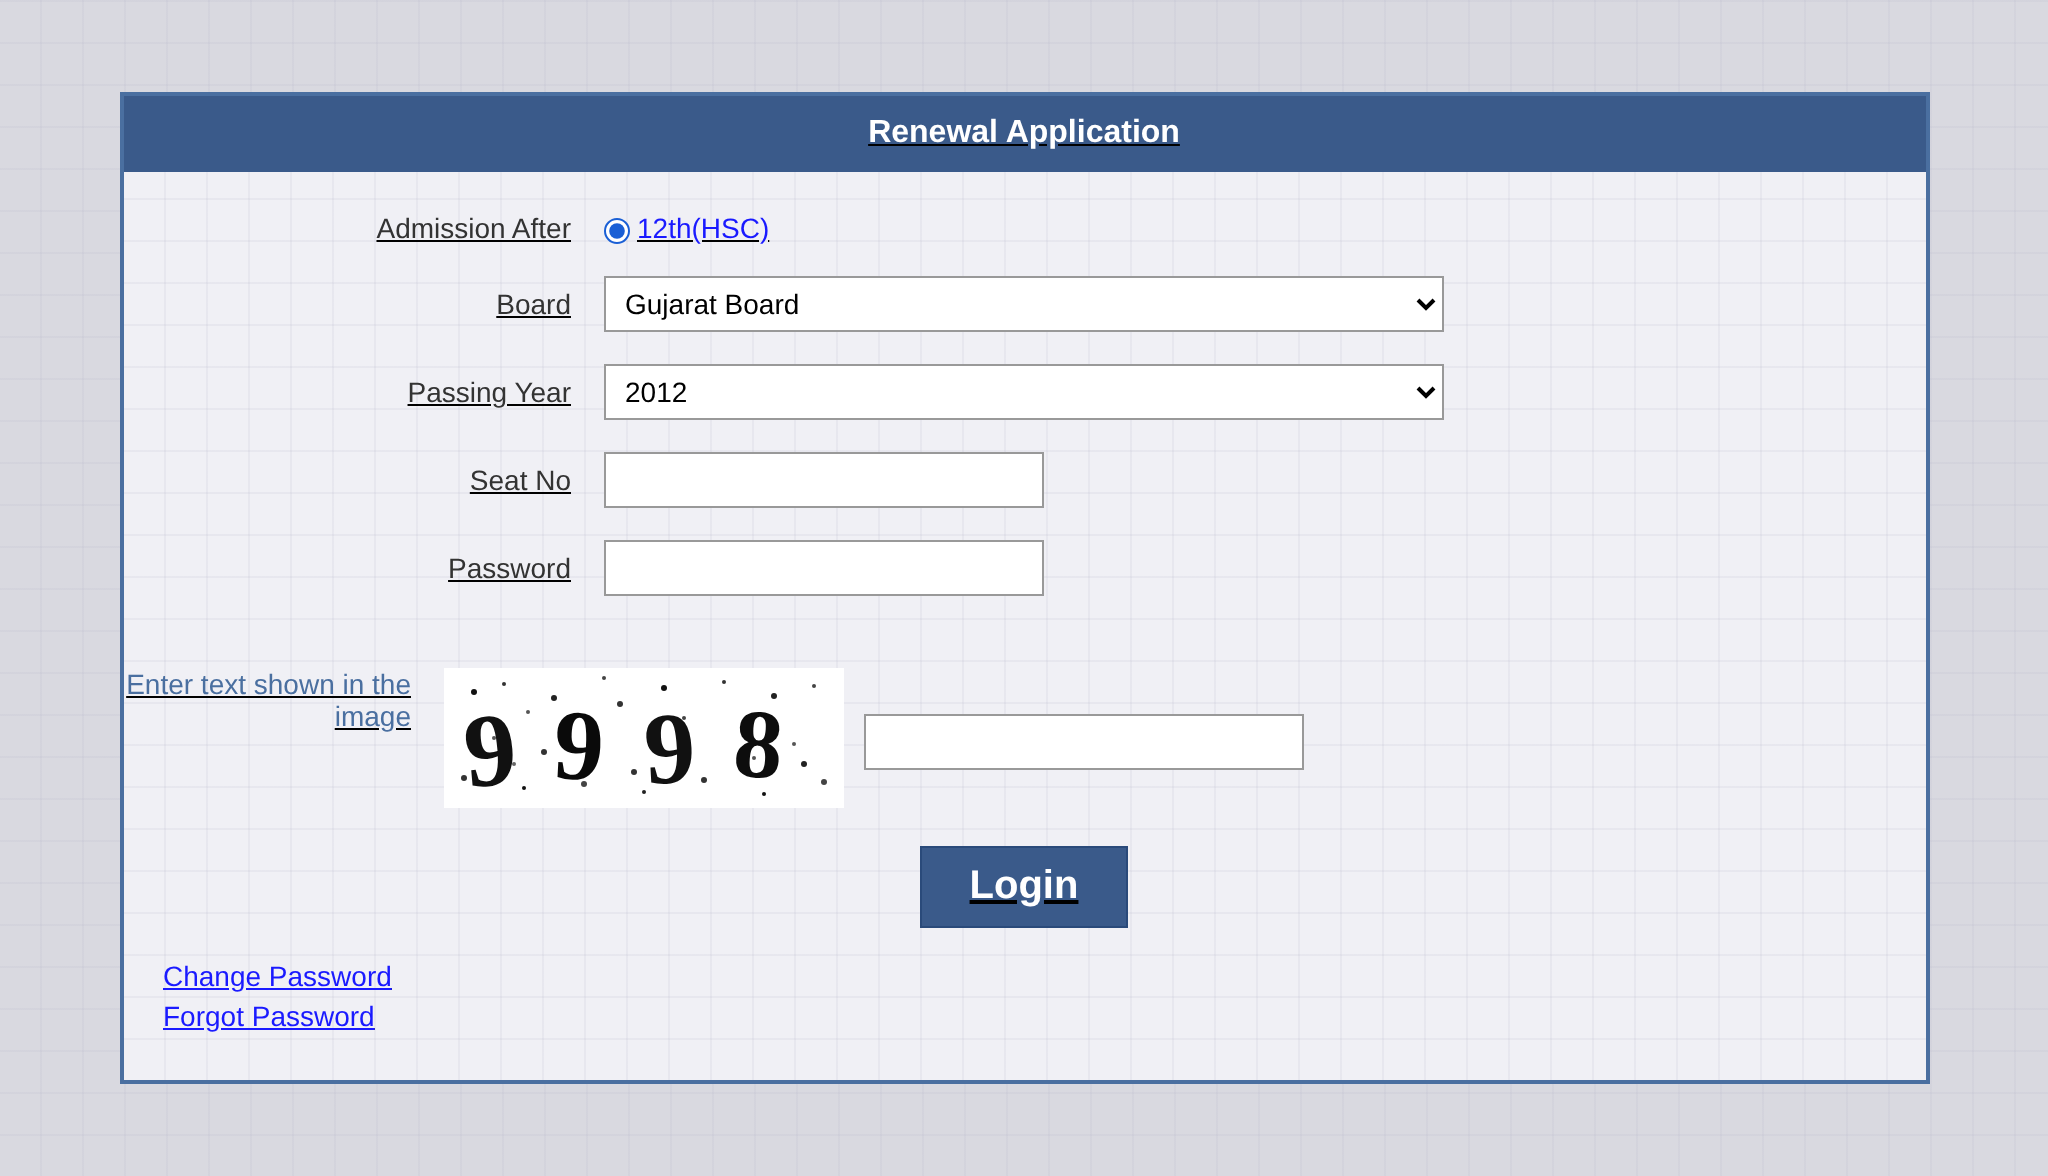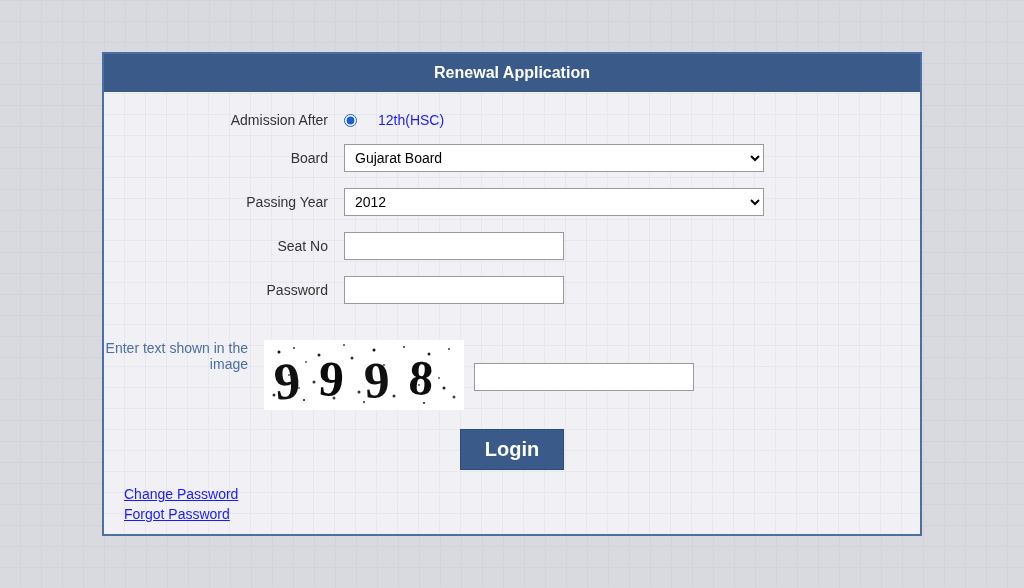--- a/index.html
+++ b/index.html
@@ -23,38 +23,39 @@
       font-family: Arial, sans-serif;
       font-size: 14px;
       display: flex;
       justify-content: center;
       align-items: center;
       min-height: 588px;
       padding: 20px;
     }
 
     .outer-container {
-      width: 820px;
+      width: 905px;
       background: #f0f0f5;
       background-image: repeating-linear-gradient(
         0deg,
         transparent,
         transparent 20px,
         rgba(180,180,200,0.15) 20px,
         rgba(180,180,200,0.15) 21px
       ),
       repeating-linear-gradient(
         90deg,
         transparent,
         transparent 20px,
         rgba(180,180,200,0.15) 20px,
         rgba(180,180,200,0.15) 21px
       );
       border: 2px solid #4a6fa0;
-      padding-bottom: 8px;
+      padding-bottom: 20px;
+      text-decoration: underline;
     }
 
     .form-header {
       background-color: #3a5a8a;
       color: white;
       text-align: center;
       padding: 10px;
       font-size: 16px;
       font-weight: bold;
     }
@@ -105,22 +106,22 @@
     }
 
     .radio-group {
       display: flex;
       align-items: center;
       gap: 12px;
     }
 
     .radio-group label {
       display: flex;
-      align-items: center;
-      gap: 21px;
+      align-items: flex-end;
+      gap: 4px;
       color: #1a1aff;
       cursor: pointer;
     }
 
     input[type="radio"] {
       cursor: pointer;
       accent-color: #1a5fd5;
     }
 
     .captcha-row {

